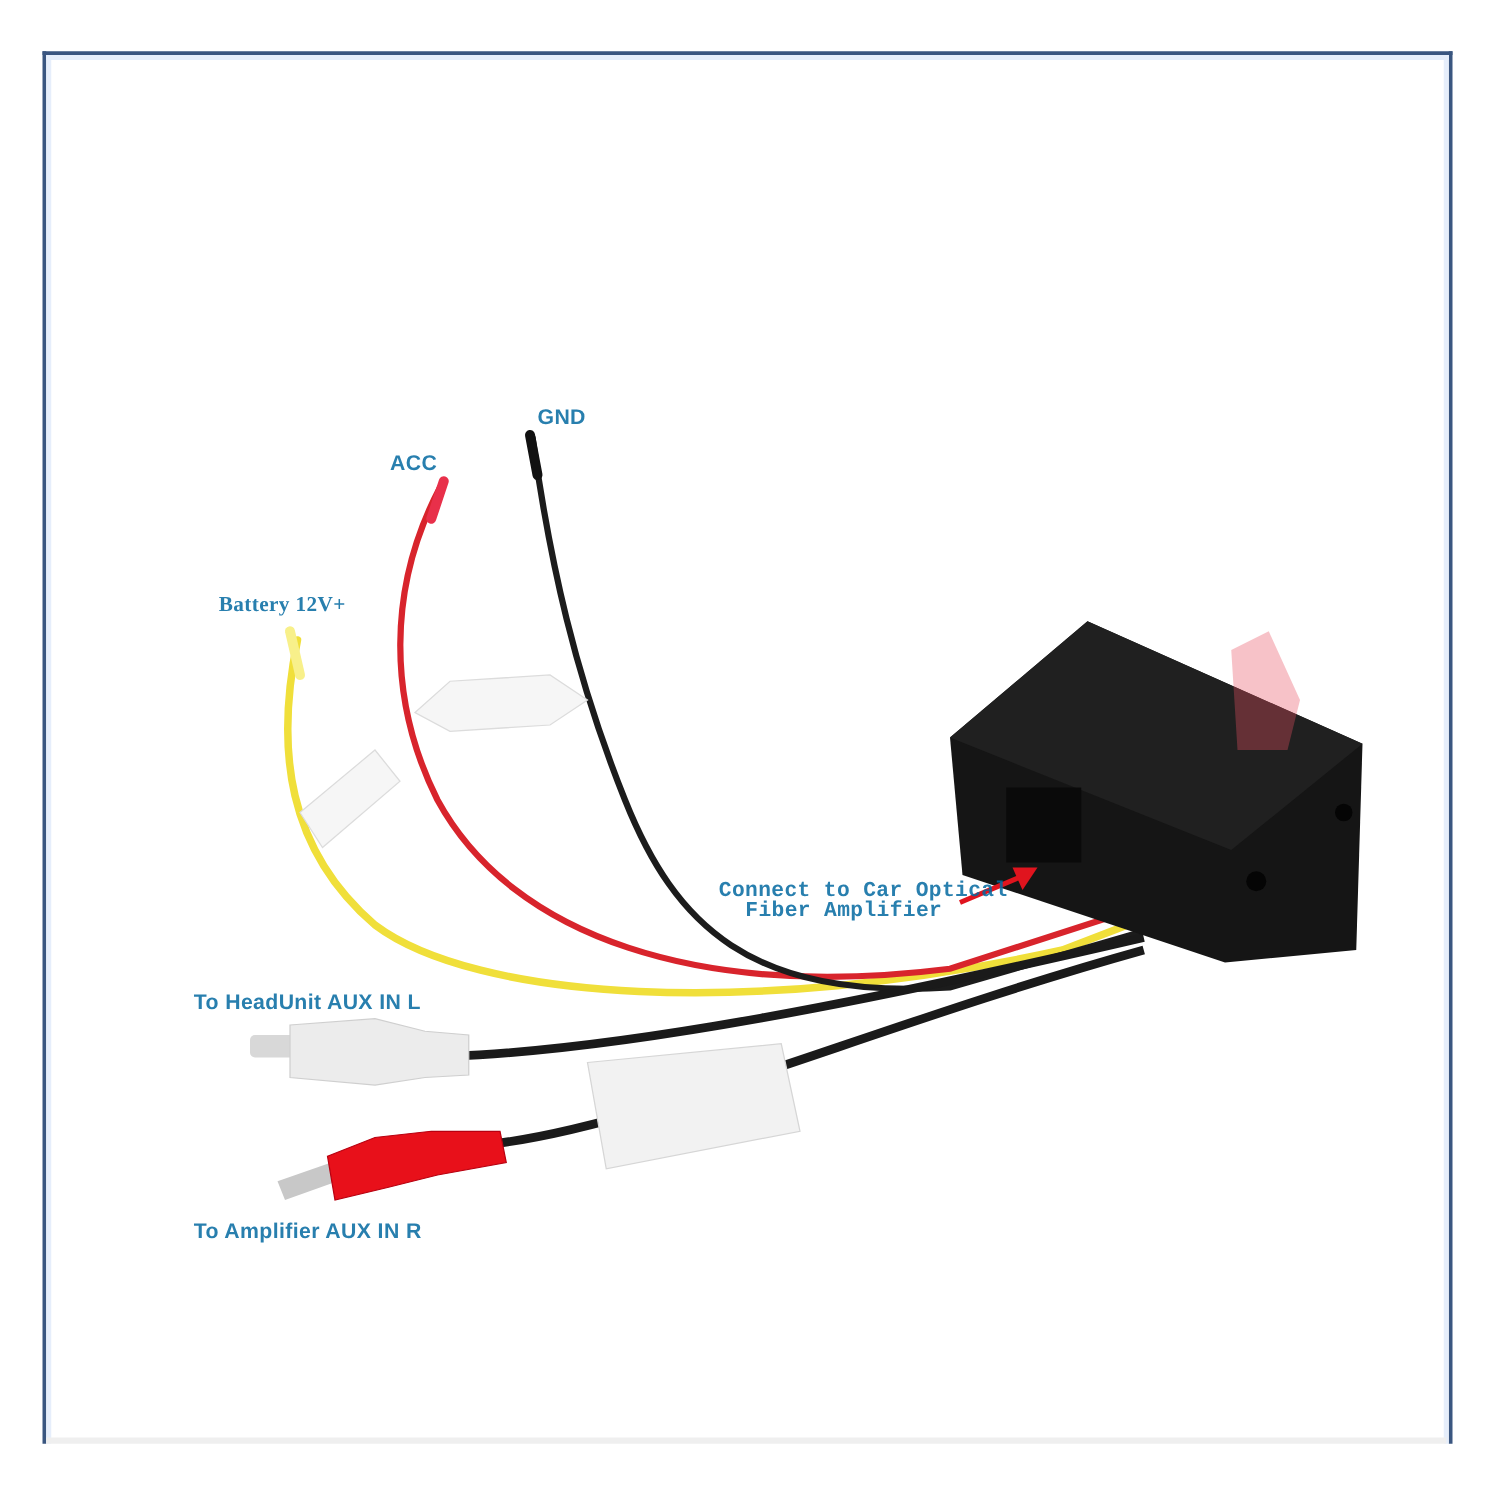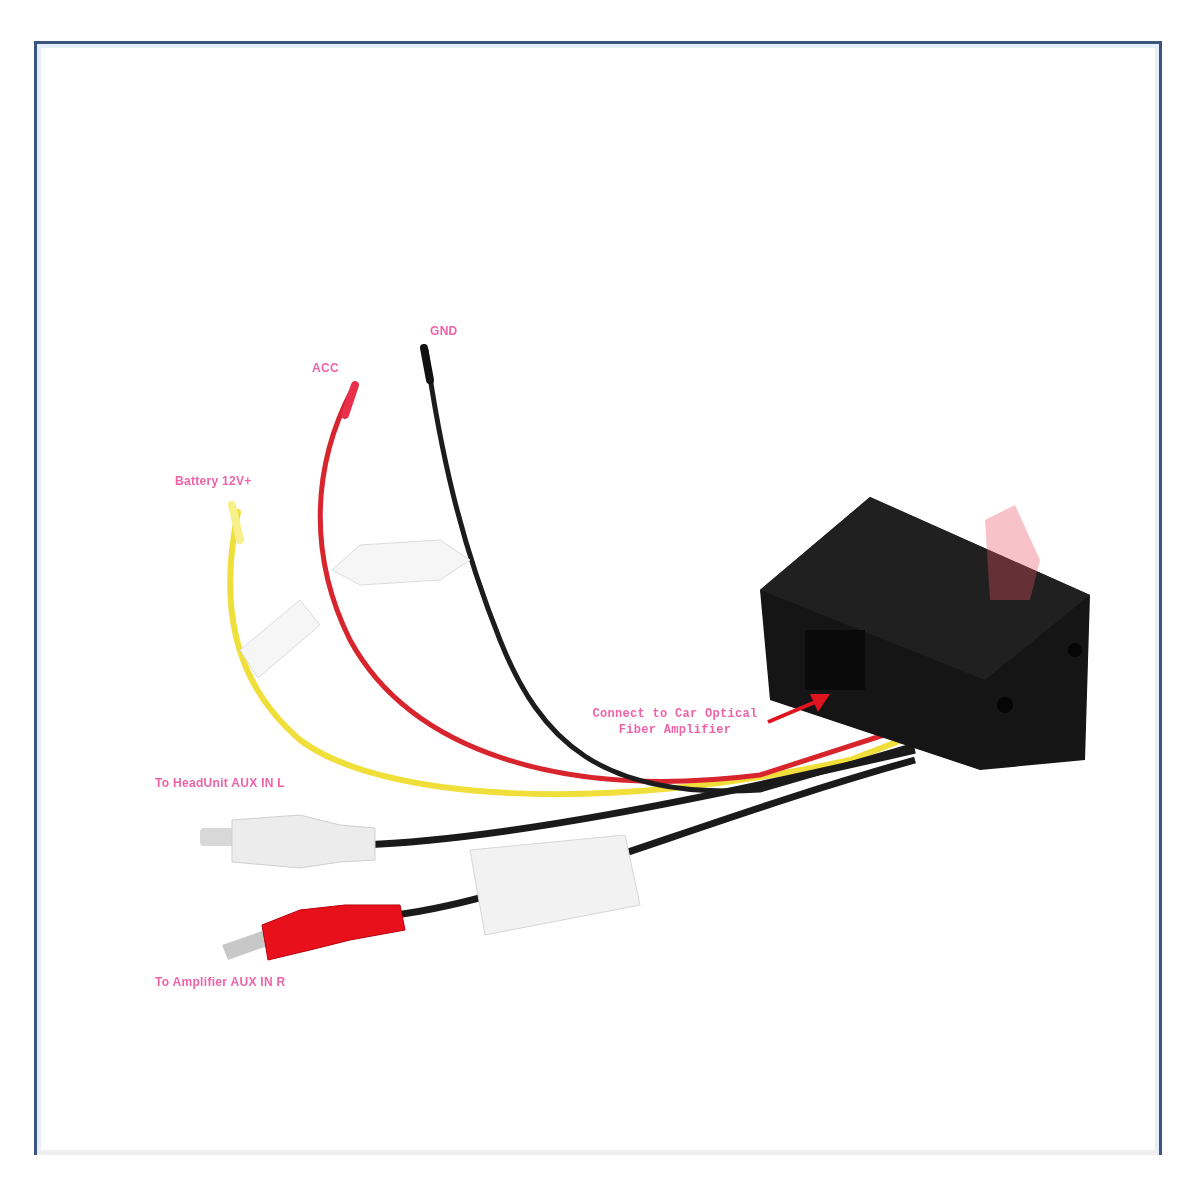--- a/index.html
+++ b/index.html
@@ -1,21 +1,21 @@
 <!DOCTYPE html>
 <html><head>
 <meta charset="utf-8">
 <style>
   html,body{margin:0;padding:0;background:#ffffff;}
   body{width:1200px;height:1200px;position:relative;overflow:hidden;font-family:"Liberation Sans",sans-serif;}
   .frame{position:absolute;left:34px;top:41px;width:1128px;height:1114px;border-left:3px solid #3a5680;border-top:3px solid #3a5680;border-right:3px solid #3a5680;box-sizing:border-box;background:#fff;}
   .frame-inner{position:absolute;left:0;top:0;right:0;bottom:0;border-left:4px solid #e6eefb;border-top:4px solid #e6eefb;border-right:4px solid #e6eefb;}
   .frame-bottom{position:absolute;left:37px;top:1150px;width:1120px;height:5px;background:#efefef;}
   svg.diagram{position:absolute;left:0;top:0;}
-  .lbl{position:absolute;font-size:12px;color:#ec4899;letter-spacing:0.3px;white-space:nowrap;font-weight:bold;opacity:0.85;}
+  .lbl{position:absolute;font-size:17px;color:#0369a1;letter-spacing:0.3px;white-space:nowrap;font-weight:bold;opacity:0.85;}
   .lbl.center{text-align:center;line-height:16px;font-family:Liberation Mono, monospace;}
 </style>
 </head>
 <body>
 
 <div class="frame">
     <div class="frame-inner"></div>
   </div>
 <div class="frame-bottom"></div>
 
@@ -61,19 +61,19 @@
   </g>
 
   <g>
     <line x1="768" y1="722" x2="820" y2="700" stroke="#e0141e" stroke-width="4"></line>
     <path d="M830 694 L 810 694 L 818 712 Z" fill="#e0141e"></path>
   </g>
 </svg>
 
 <div class="lbl" style="left:430px;top:324px;">GND</div>
 <div class="lbl" style="left:312px;top:361px;">ACC</div>
-<div class="lbl" style="left:175px;top:474px;">Battery 12V+</div>
+<div class="lbl" style="left:175px;top:474px;font-family:Liberation Serif, serif;">Battery 12V+</div>
 <div class="lbl center" style="left:575px;top:706px;width:200px;">
   <div>Connect to Car Optical</div>
   <div>Fiber Amplifier</div>
 </div>
-<div class="lbl" style="left:155px;top:776px;">To HeadUnit AUX IN L</div>
+<div class="lbl" style="left:155px;top:792px;">To HeadUnit AUX IN L</div>
 <div class="lbl" style="left:155px;top:975px;">To Amplifier AUX IN R</div>
 
 </body></html>

